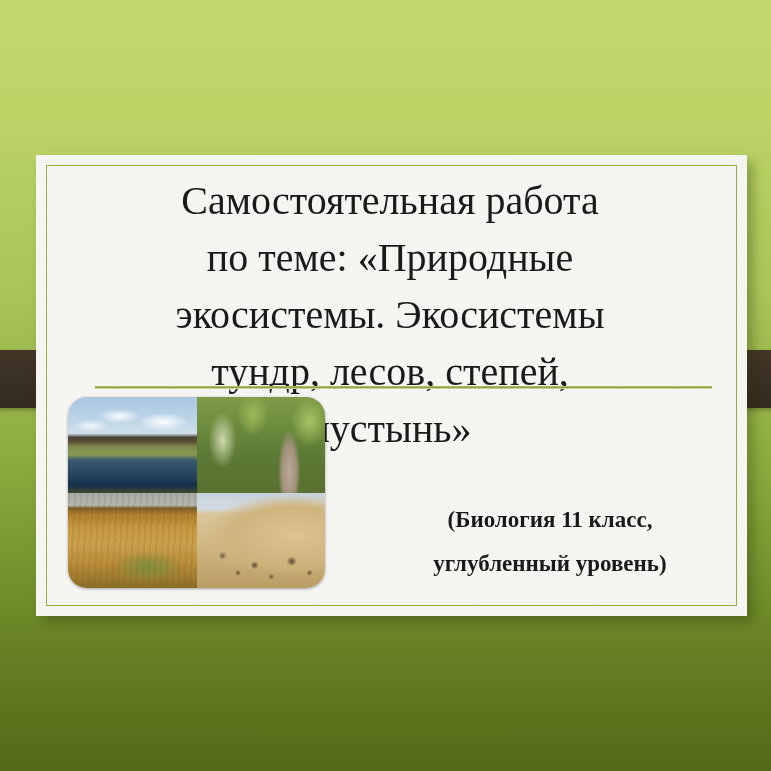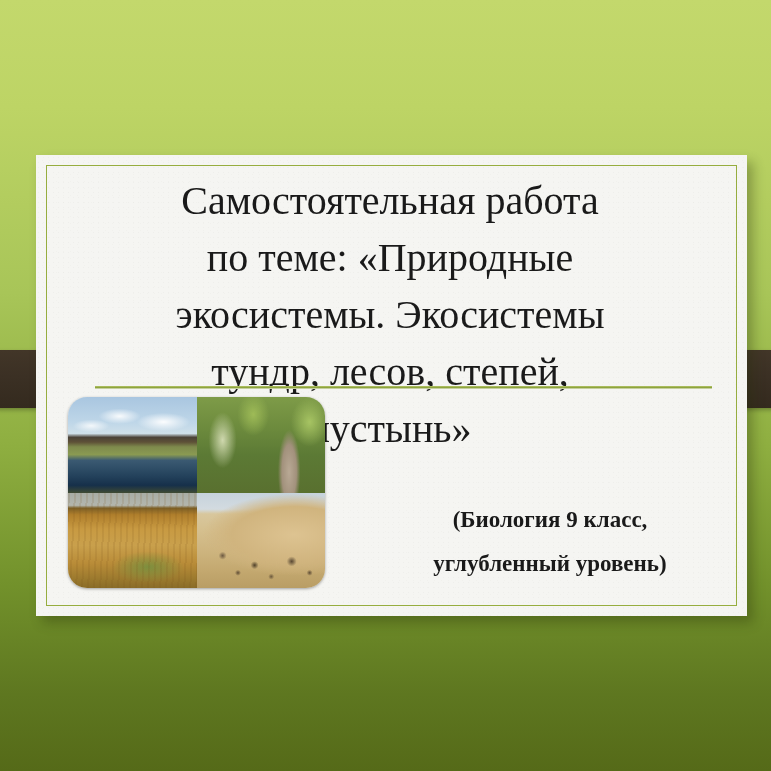--- a/index.html
+++ b/index.html
@@ -200,16 +200,16 @@
 
   <div id="divider"></div>
 
   <div id="collage">
     <div id="tile-tundra" class="tile"></div>
     <div id="tile-forest" class="tile"></div>
     <div id="tile-steppe" class="tile"></div>
     <div id="tile-desert" class="tile"></div>
   </div>
 
-  <div id="subtitle">(Биология 9 класс,
+  <div id="subtitle">(Биология 11 класс,
 углубленный уровень)</div>
 
 </div>
 
 </body></html>

